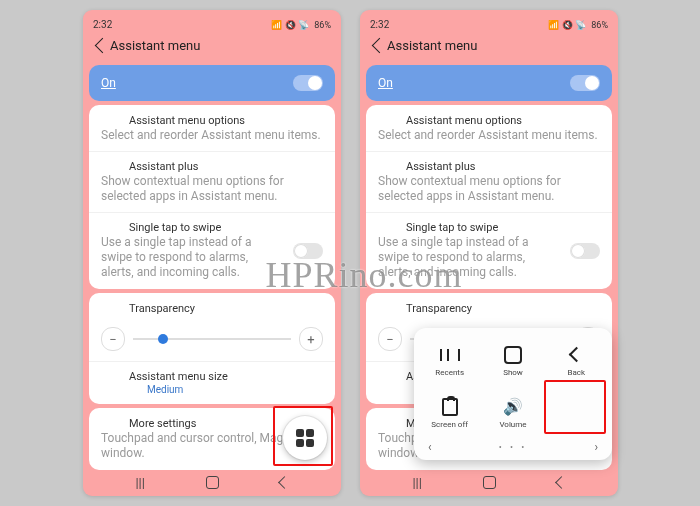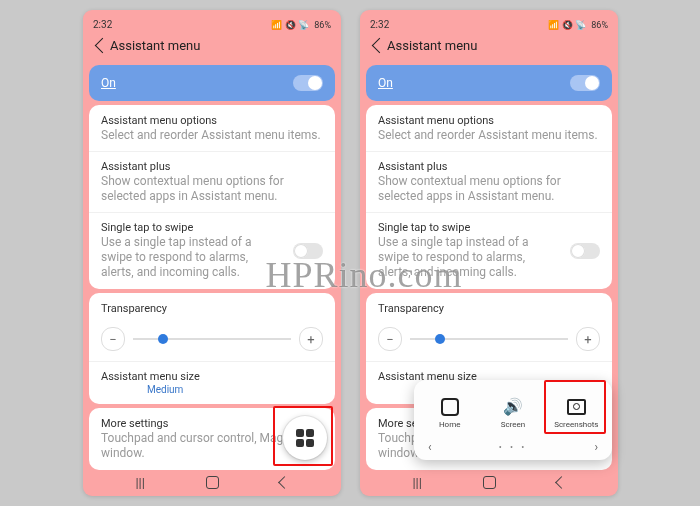--- a/index.html
+++ b/index.html
@@ -11,21 +11,21 @@
   .statusbar .icons span{margin-left:2px;font-size:9px;}
   .header{display:flex;align-items:center;gap:2px;padding:3px 14px 8px;}
   .header .back{width:10px;height:10px;border-left:1.5px solid #222;border-bottom:1.5px solid #222;transform:rotate(45deg);}
   .header .title{font-size:13px;color:#222;}
   .card{background:#fff;border-radius:10px;margin:4px 6px;padding:1px 0;}
   .toggleRow{background:#6e9ee6;color:#fff;border-radius:10px;margin:4px 6px;padding:10px 12px;display:flex;align-items:center;justify-content:space-between;font-size:12px;text-decoration:underline;}
   .switch{width:30px;height:16px;border-radius:10px;background:#a9c5f3;position:relative;}
   .switch::after{content:"";position:absolute;right:1px;top:1px;width:14px;height:14px;border-radius:50%;background:#fff;}
   .row{padding:8px 12px;border-top:1px solid #f0f0f0;}
   .row:first-child{border-top:none;}
-  .row .t{font-size:11px;color:#333;}
+  .row .t{font-size:11px;color:#333;margin-left:28px;}
   .row .s{font-size:12px;color:#9a9a9a;line-height:1.25;margin-top:1px;}
   .row.withTog{display:flex;align-items:center;justify-content:flex-end;gap:10px;}
   .offSwitch{width:30px;height:16px;border-radius:10px;background:#e4e4e4;position:relative;flex:0 0 auto;}
   .offSwitch::after{content:"";position:absolute;left:1px;top:1px;width:14px;height:14px;border-radius:50%;background:#fff;box-shadow:0 0 0 1px #ddd inset;}
   .slider{display:flex;align-items:center;gap:8px;padding:4px 12px 10px;}
   .stepBtn{width:22px;height:22px;border-radius:11px;border:1px solid #ddd;display:flex;align-items:center;justify-content:center;font-size:13px;color:#666;background:#fff;}
   .track{flex:1;height:2px;background:#ddd;position:relative;}
   .track .dot{position:absolute;top:-4px;left:16%;width:10px;height:10px;border-radius:50%;background:#2f7add;}
   .szVal{font-size:10px;color:#3a77c9;margin-top:1px;margin-left:46px;}
   .fab{position:absolute;right:14px;bottom:36px;width:44px;height:44px;border-radius:22px;background:#fff;box-shadow:0 2px 6px rgba(0,0,0,.25),0 0 0 1px #eee;display:flex;align-items:center;justify-content:center;}
@@ -190,33 +190,45 @@
       <div class="row">
         <div class="t">More settings</div>
         <div class="s">Touchpad and cursor control, Magnifier window.</div>
       </div>
     </div>
 
     <div class="popup">
       <div class="popGrid">
         <div class="popItem">
           <div class="ic">
+              <div class="ic-recents"></div>
+            </div>
+          <div class="lb">Recents</div>
+        </div>
+        <div class="popItem">
+          <div class="ic">
               <div class="ic-home"></div>
             </div>
-          <div class="lb">Home</div>
+          <div class="lb">Show</div>
+        </div>
+        <div class="popItem">
+          <div class="ic">
+              <div class="ic-back"></div>
+            </div>
+          <div class="lb">Back</div>
+        </div>
+        <div class="popItem">
+          <div class="ic">
+              <div class="ic-screenoff"></div>
+            </div>
+          <div class="lb">Screen off</div>
         </div>
         <div class="popItem">
           <div class="ic ic-volume">🔊</div>
-          <div class="lb">Screen</div>
-        </div>
-        <div class="popItem">
-          <div class="ic">
-              <div class="ic-shot"></div>
-            </div>
-          <div class="lb">Screenshots</div>
+          <div class="lb">Volume</div>
         </div>
       </div>
       <div class="popNav">
         <span class="arr">‹</span>
         <span class="dots">•  •  •</span>
         <span class="arr">›</span>
       </div>
     </div>
     <div class="highlight" style="right:12px;bottom:62px;width:58px;height:50px;"></div>
 

